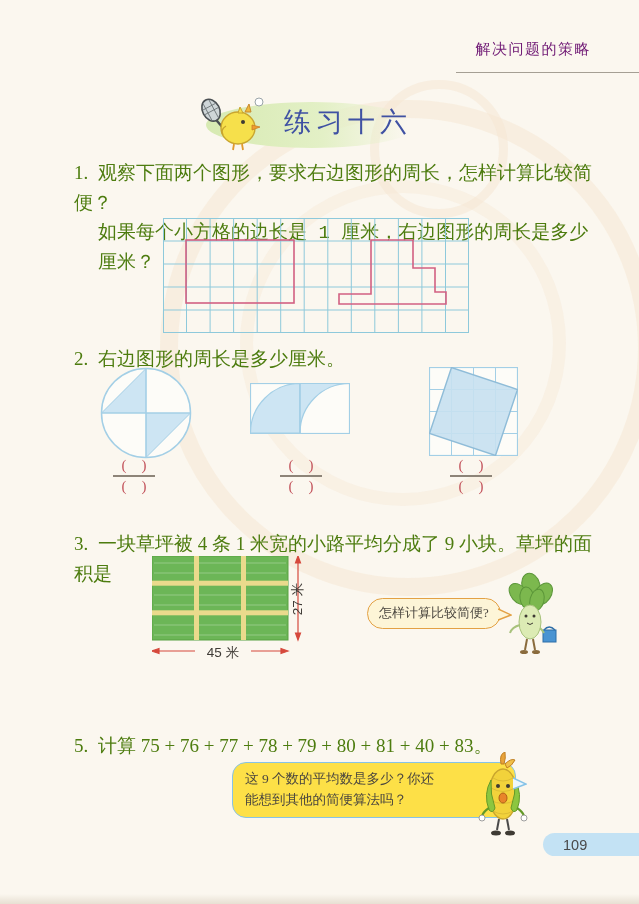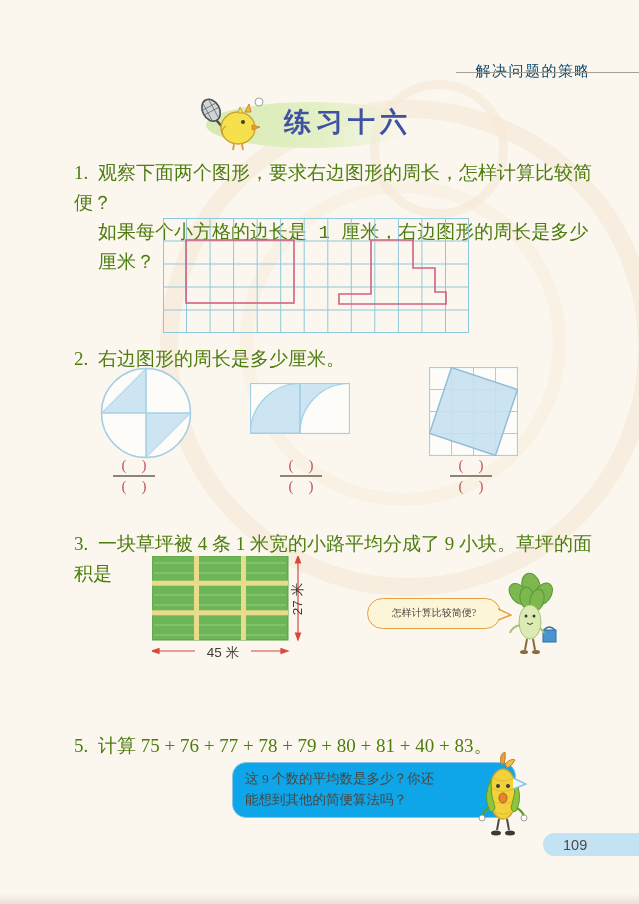--- a/index.html
+++ b/index.html
@@ -9,45 +9,45 @@
     background:#fbf7ef;overflow:hidden;
     font-family:"Liberation Serif","DejaVu Serif",serif;
     color:#45413a;
   }
   .wm{position:absolute;border-radius:50%;pointer-events:none;}
   .wm1{left:160px;top:100px;width:460px;height:460px;border:18px solid rgba(246,231,212,.55);}
   .wm2{left:240px;top:180px;width:300px;height:300px;border:13px solid rgba(247,233,216,.45);}
   .wm3{left:370px;top:80px;width:120px;height:120px;border:9px solid rgba(246,230,210,.5);}
   .layer{position:absolute;inset:0;}
 
-  .unit-header{position:absolute;top:62px;right:48px;font-size:15px;letter-spacing:1.5px;color:#0c4a6e;}
+  .unit-header{position:absolute;top:40px;right:48px;font-size:15px;letter-spacing:1.5px;color:#701a75;}
   .unit-rule{position:absolute;top:72px;left:456px;right:0;height:1px;background:#a59f94;}
 
   .title-swoosh{position:absolute;left:206px;top:102px;width:212px;height:46px;border-radius:50%;
     background:linear-gradient(90deg,#d7eab2 0%,#e3f0c6 55%,rgba(240,247,226,0) 95%);}
-  .exercise-title{position:absolute;left:284px;top:104px;font-size:27px;font-weight:bold;
+  .exercise-title{position:absolute;left:284px;top:104px;font-size:27px;font-weight:normal;
     color:#3f51a3;letter-spacing:5px;}
 
   .problem{position:absolute;left:74px;width:520px;font-size:19px;line-height:30px;color:#4d7c0f;}
   .pnum{display:inline-block;width:24px;}
   .cont{padding-left:24px;font-family:Liberation Mono, monospace;}
 
   .figure{position:absolute;}
 
   .fraction{position:absolute;width:46px;text-align:center;color:#c4575f;font-size:15px;line-height:1.15;}
   .fraction .bar{height:1.5px;background:#8d8478;margin:1px 2px;}
 
   .dim-label{position:absolute;font-size:13.5px;color:#3f3b36;font-family:"Liberation Sans",sans-serif;}
   .dim-label-w{left:195px;top:644px;width:56px;text-align:center;background:#fbf7ef;}
   .dim-label-h{left:276px;top:590px;width:44px;text-align:center;transform:rotate(-90deg);}
 
-  .bubble{position:absolute;box-sizing:border-box;font-size:10px;color:#4a463f;}
+  .bubble{position:absolute;box-sizing:border-box;font-size:13px;color:#4a463f;}
   .bubble1{left:367px;top:598px;width:134px;height:31px;background:#fdf5d7;border:1.5px solid #e3a144;
     border-radius:16px;text-align:center;line-height:28px;}
-  .bubble2{left:232px;top:762px;width:284px;height:56px;background:#0ea5e9;border:1.5px solid #86c3e7;
+  .bubble2{left:232px;top:762px;width:284px;height:56px;background:#fde047;border:1.5px solid #86c3e7;
     border-radius:14px;padding:5px 12px;line-height:21px;font-size:13.5px;}
   .tail{position:absolute;z-index:3;}
 
   .page-tab{position:absolute;top:833px;right:0;width:96px;height:23px;background:#c3e2f4;
     border-radius:13px 0 0 13px;}
   .page-tab span{display:inline-block;padding-left:20px;line-height:25px;font-size:14.5px;color:#4a4a4a;
     font-family:"Liberation Sans",sans-serif;}
   .bottom-shade{position:absolute;left:0;right:0;bottom:0;height:10px;
     background:linear-gradient(to bottom,rgba(190,175,150,0),rgba(185,170,145,.3));}
 </style>

